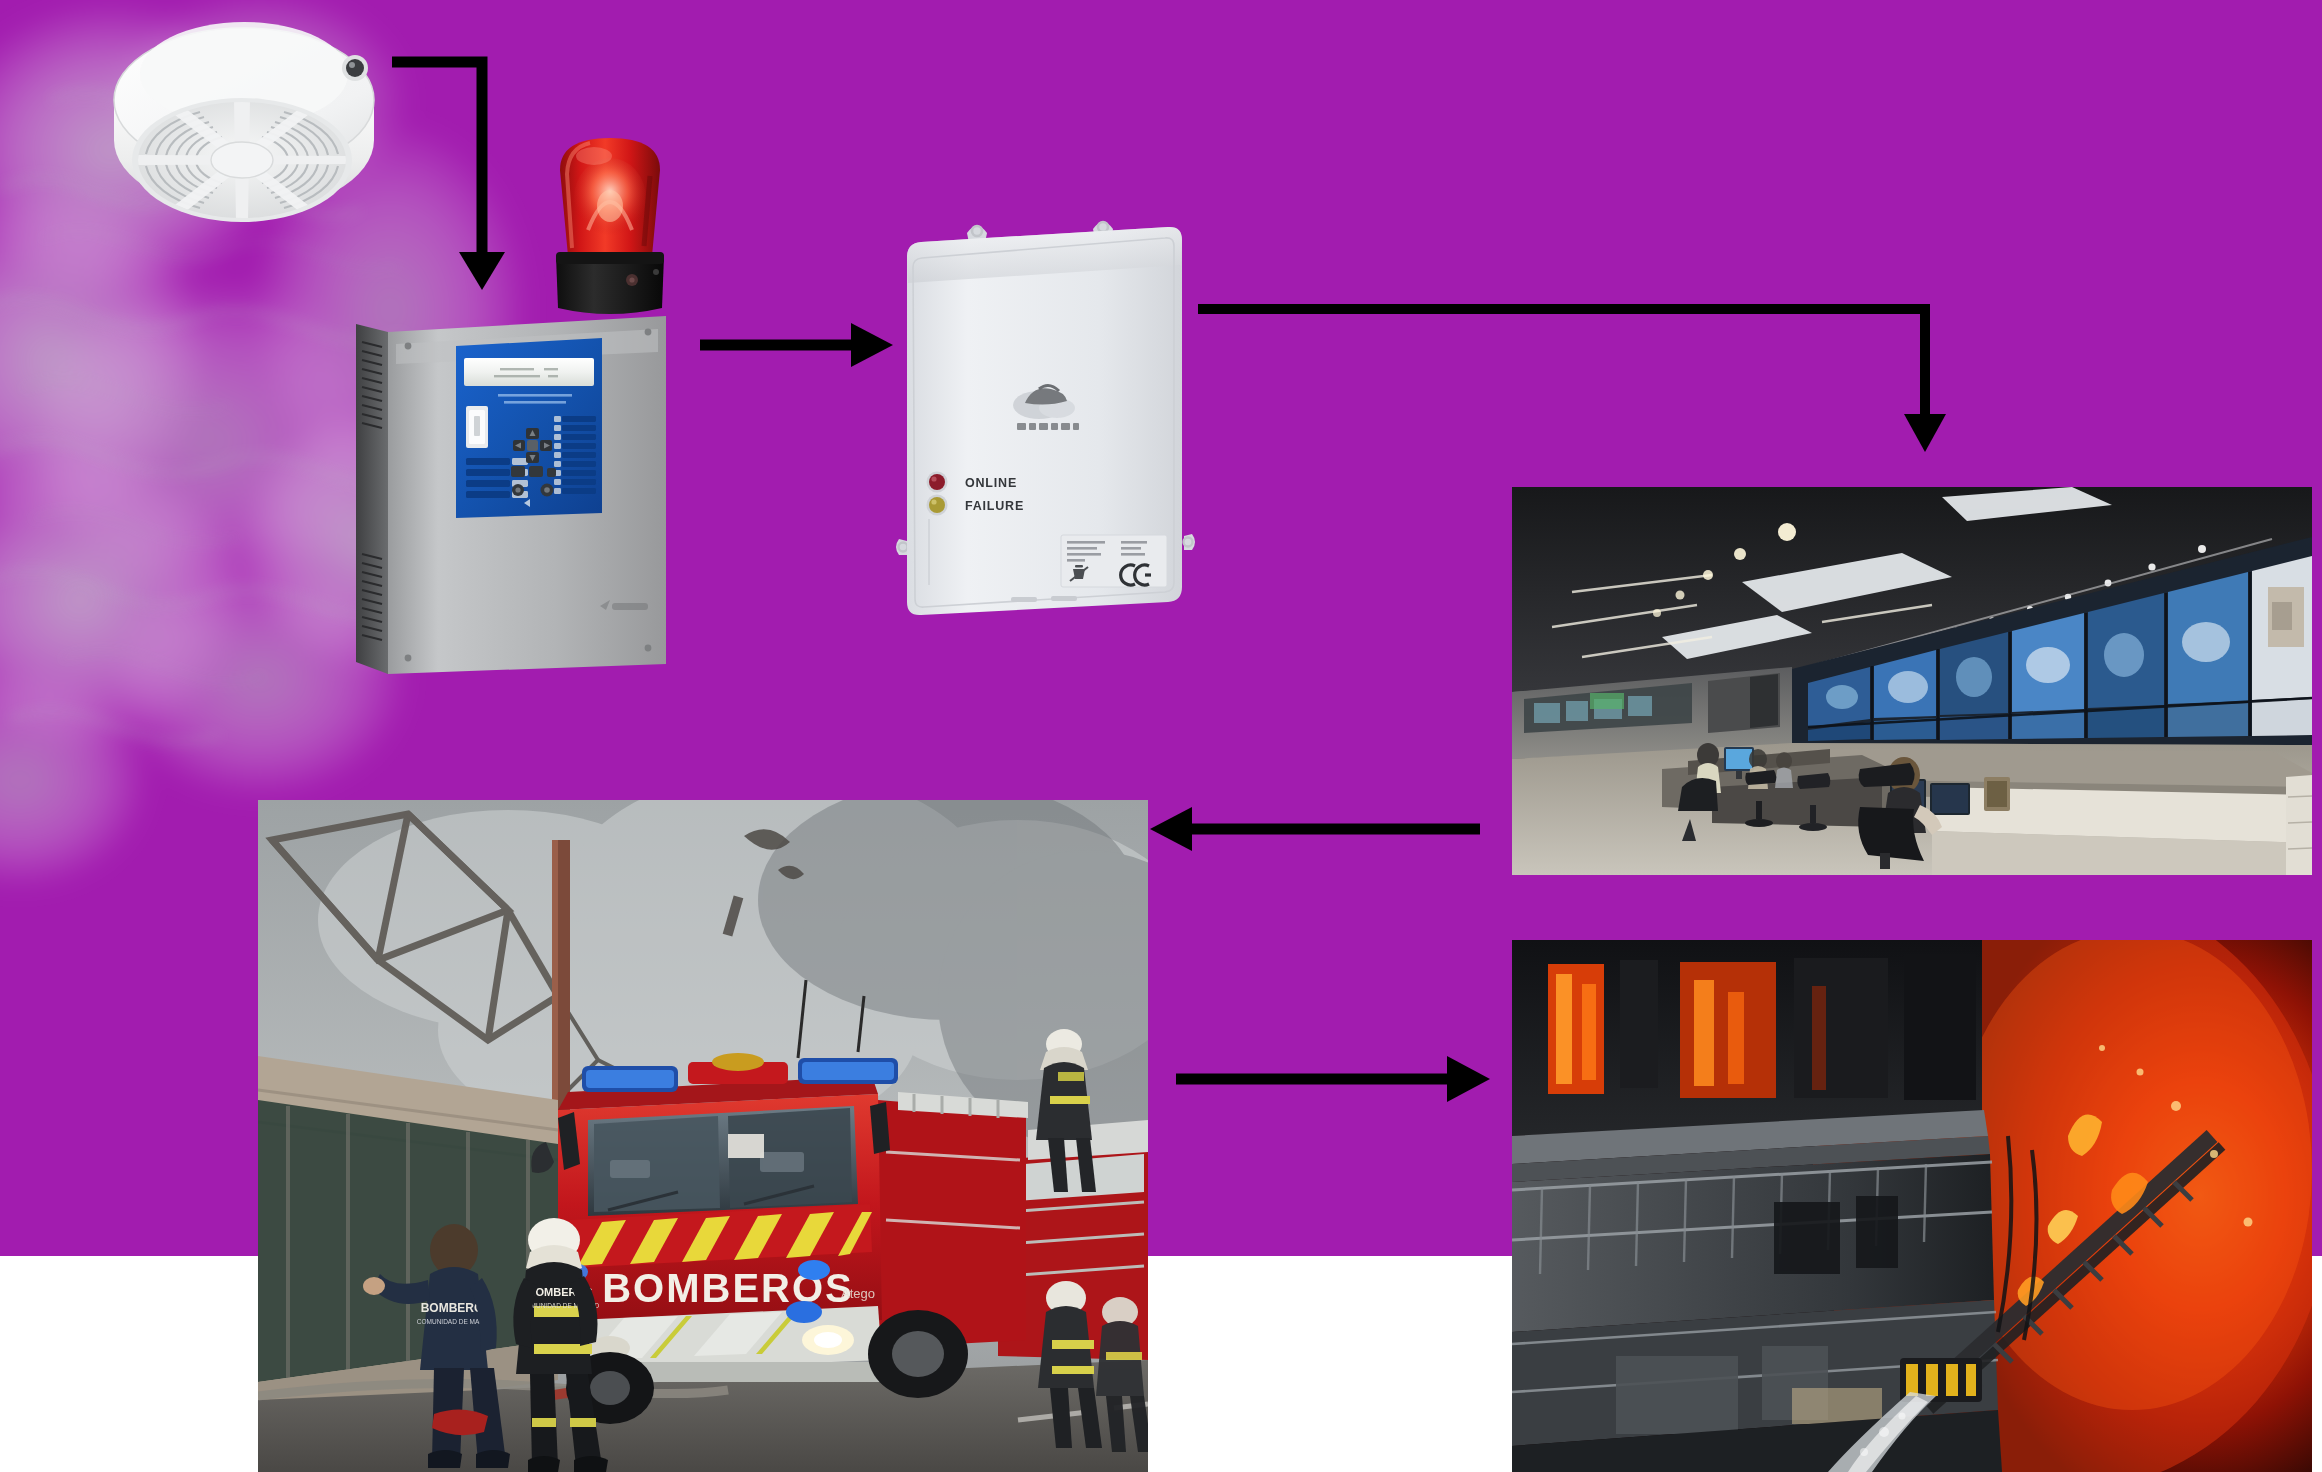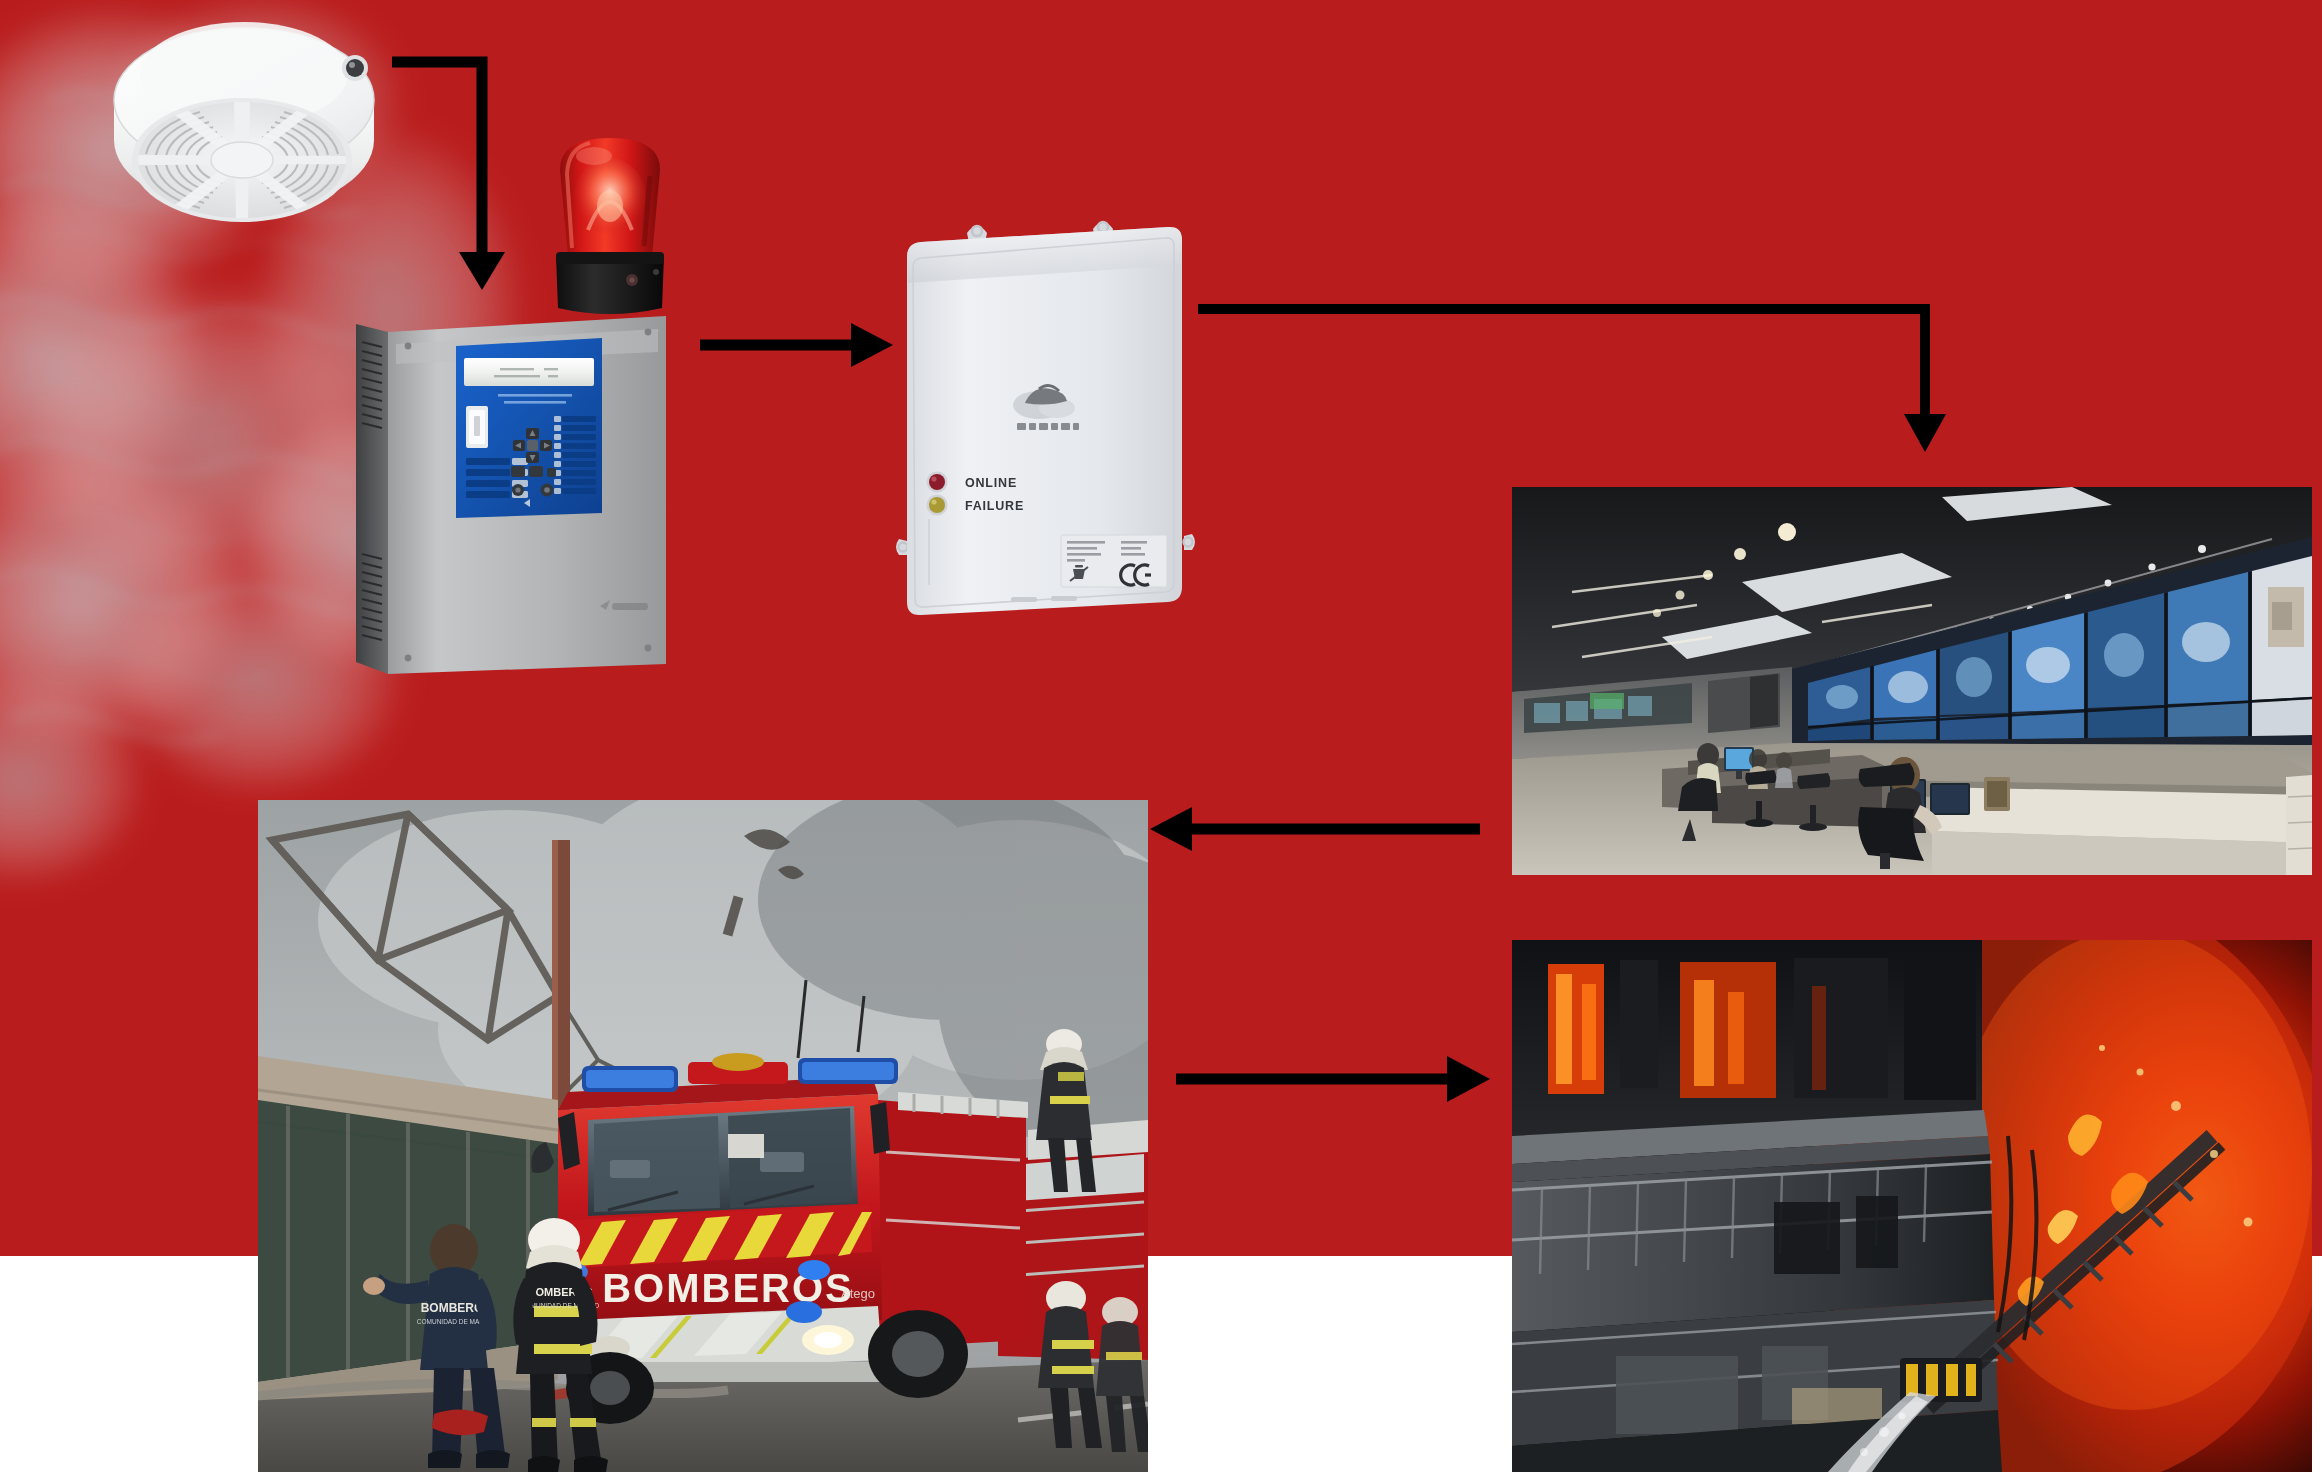--- a/index.html
+++ b/index.html
@@ -13,21 +13,21 @@
     position: relative;
     overflow: hidden;
     font-family: "Liberation Sans", sans-serif;
   }
 
   .stage {
     position: absolute;
     inset: 0;
     width: 2322px;
     height: 1256px;
-    background: #b91c1c;
+    background: #a21caf;
   }
 
   
   .smoke-bg {
     position: absolute;
     left: -40px;
     top: -20px;
     width: 760px;
     height: 940px;
     pointer-events: none;

